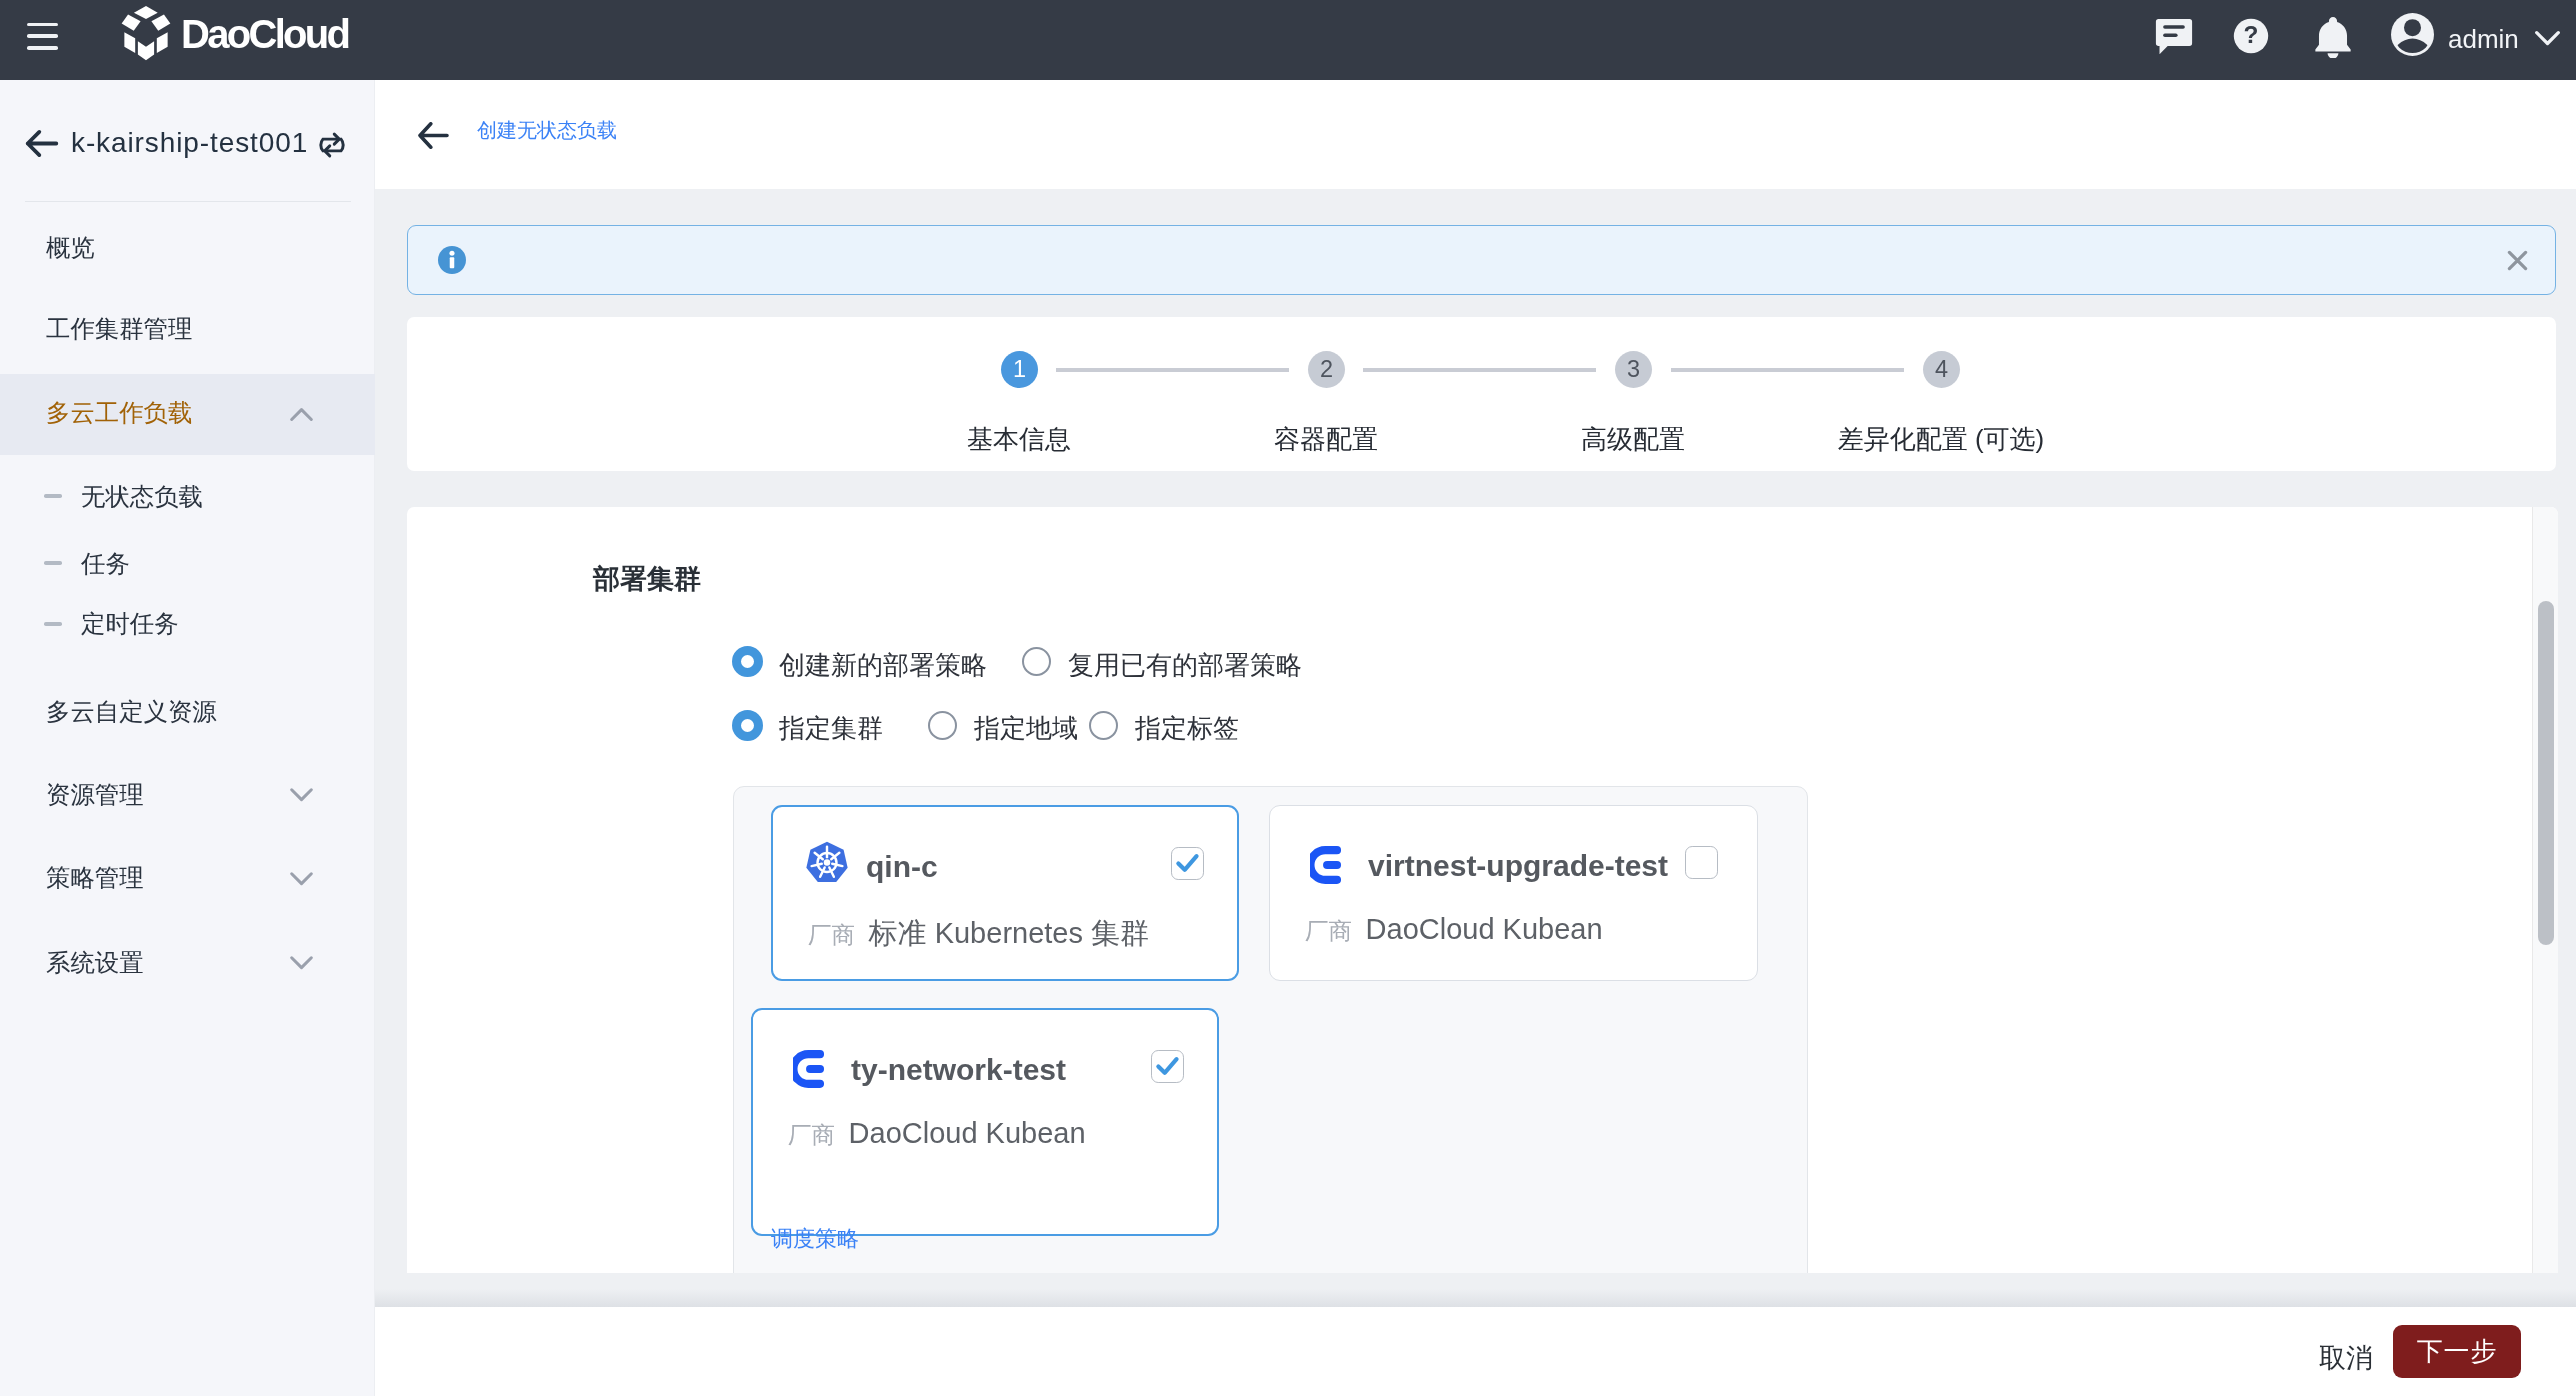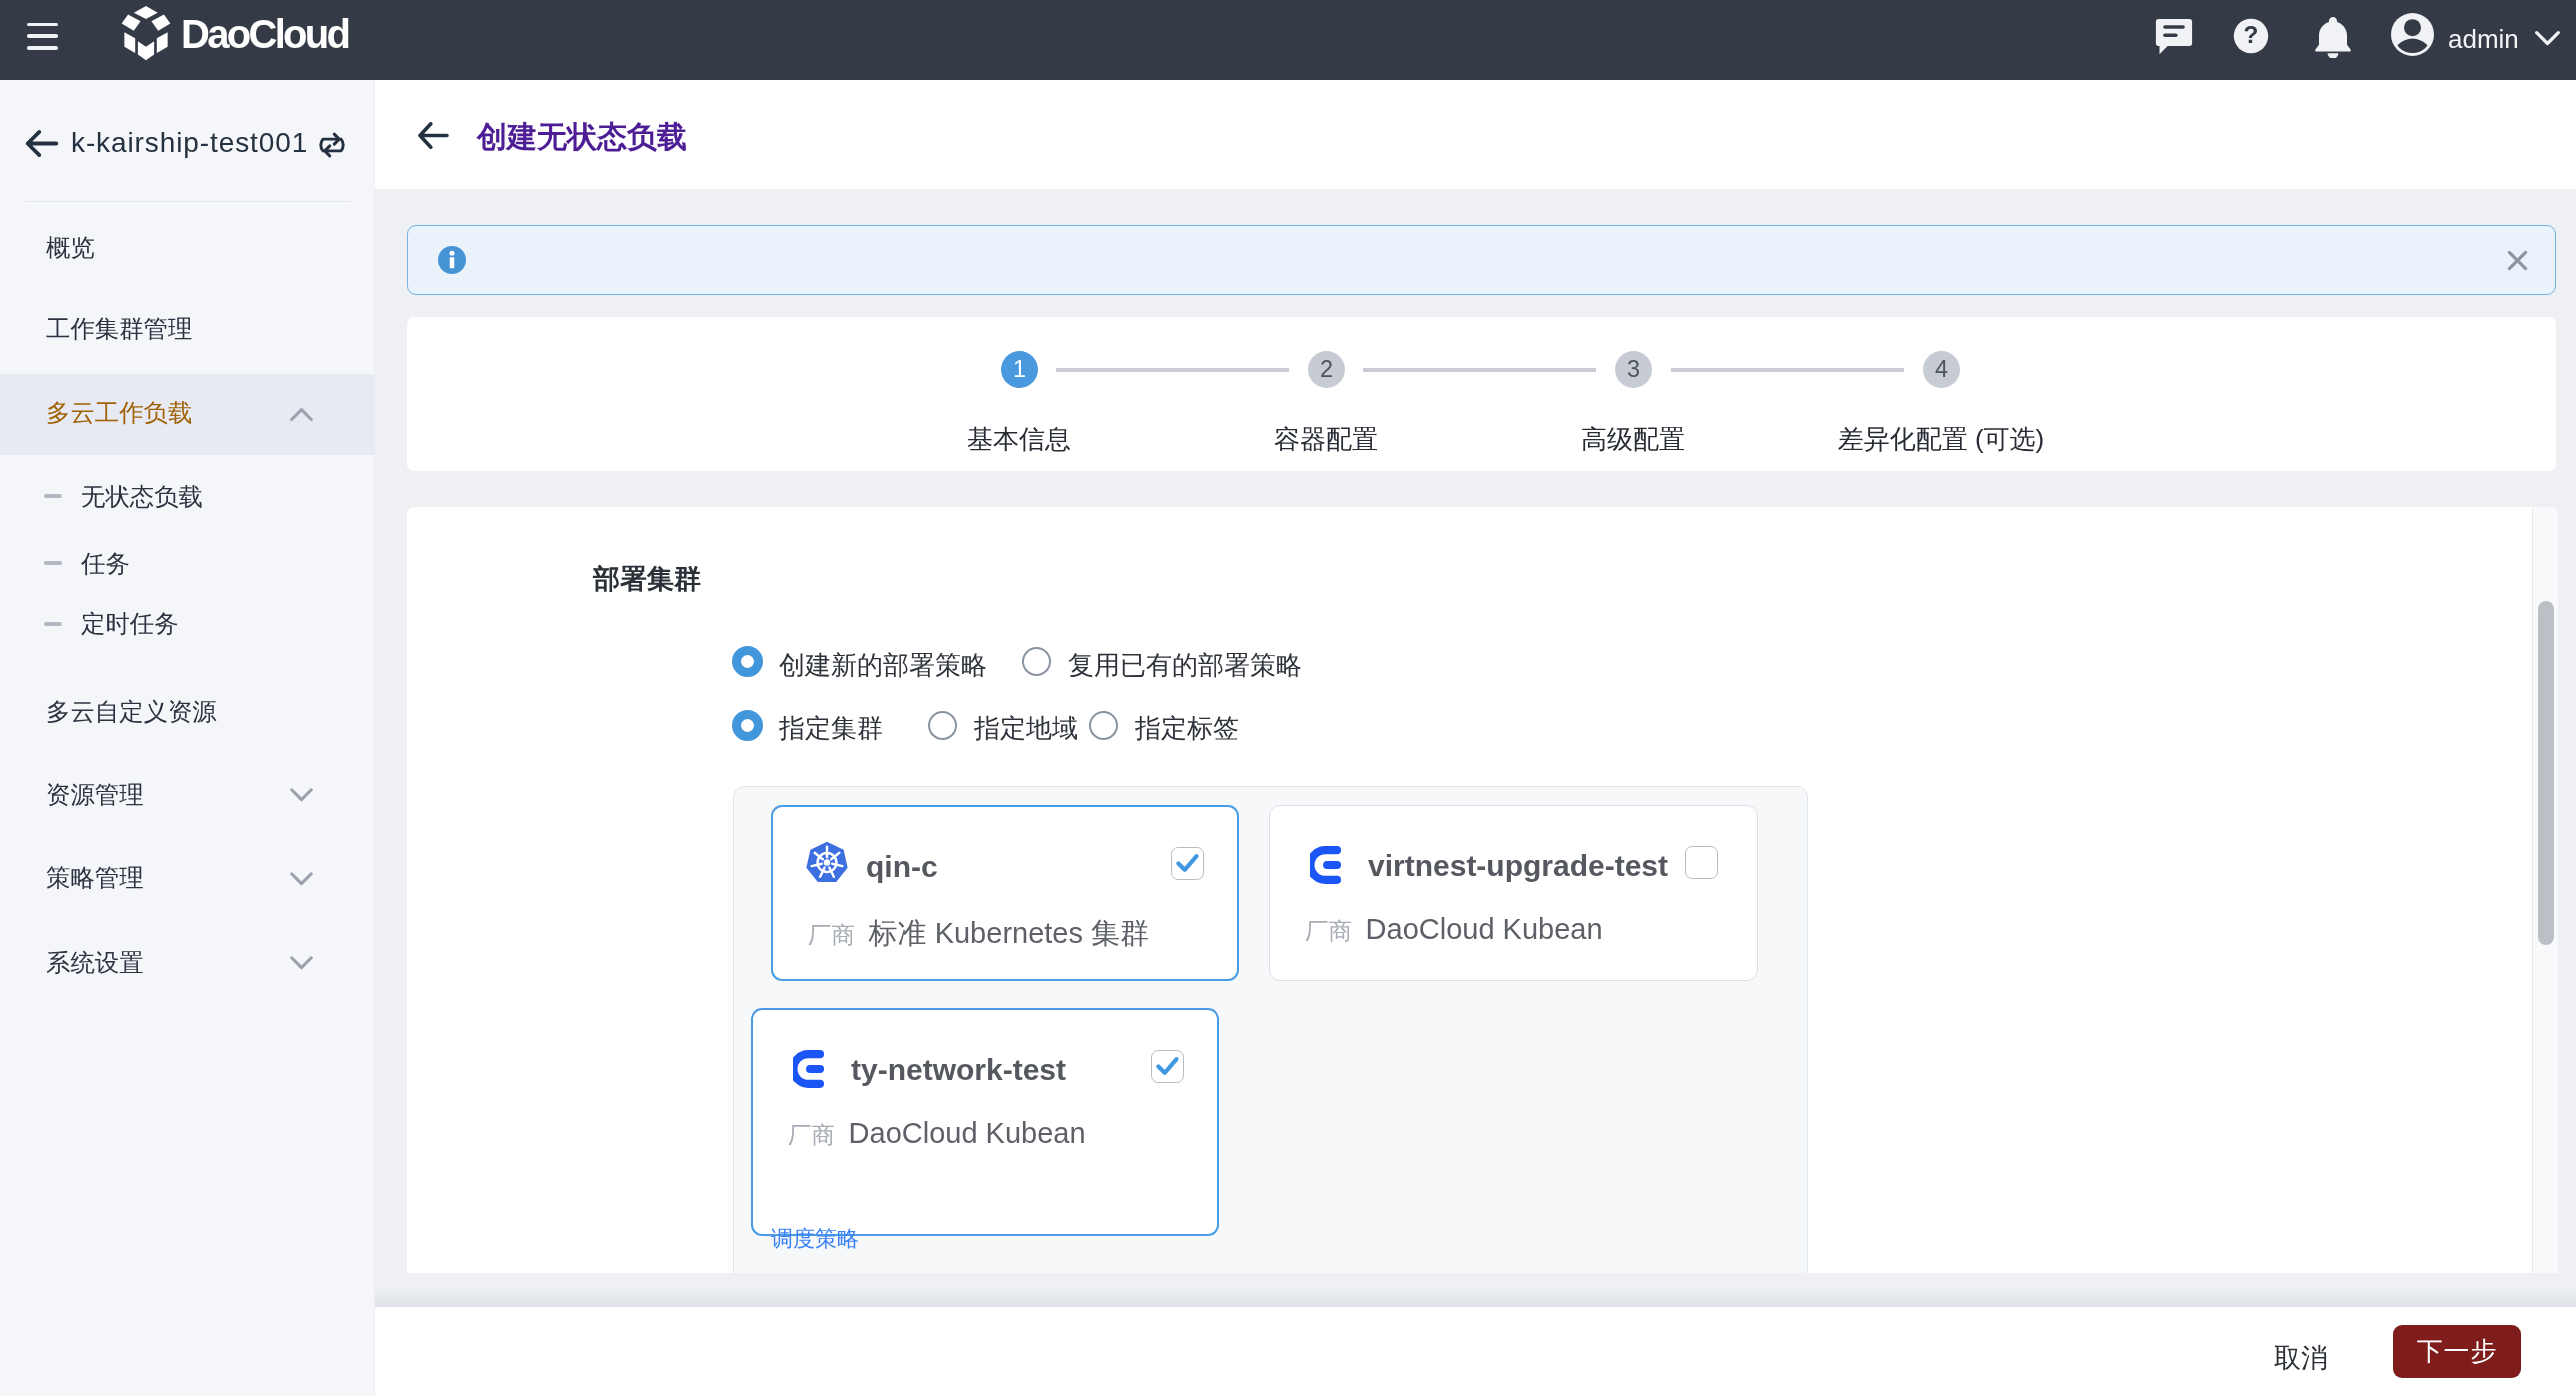--- a/index.html
+++ b/index.html
@@ -18,21 +18,21 @@
 #side-title{position:absolute;left:71px;top:47px;letter-spacing:0.9px;font-size:28px;font-weight:500;color:#243140;}
 #side-div{position:absolute;left:25px;top:121px;width:326px;height:0.9px;background:#e3e6eb;}
 .sitem{position:absolute;left:46px;font-size:24.4px;line-height:31px;color:#2a333f;white-space:nowrap;}
 .sblue{color:#a16207;}
 .sub-dash{position:absolute;left:44px;width:18px;height:3.6px;border-radius:1.8px;background:#b3bac4;}
 .ssub{position:absolute;left:81px;font-size:24.4px;line-height:31px;color:#2a333f;white-space:nowrap;}
 #side-active{position:absolute;left:0;top:294px;width:375px;height:81px;background:#e7eaf2;}
 .schev{position:absolute;left:289px;}
 
 #page-head{position:absolute;left:375px;top:80px;width:2201px;height:109px;background:#fff;}
-#page-title{position:absolute;left:102px;top:37px;font-size:30px;font-weight:700;color:#4c1d95;}
+#page-title{position:absolute;left:102px;top:37px;font-size:20px;font-weight:400;color:#3b82f6;}
 #content{position:absolute;left:375px;top:189px;width:2201px;height:1084px;background:#eef0f3;}
 .banner{background:#eaf3fc;border:1.8px solid #74b2e4;border-radius:9px;}
 #banner1{position:absolute;left:407px;top:225px;width:2149px;height:70px;}
 #banner1 .btxt{position:absolute;left:72px;top:0;height:68px;line-height:67px;font-size:25px;letter-spacing:-0.5px;color:#323640;}
 #bclose{position:absolute;left:2096px;top:21px;width:27px;height:27px;}
 
 #stepper{position:absolute;left:407px;top:317px;width:2149px;height:154px;background:#fff;border-radius:7.2px;}
 .stepc{position:absolute;top:34px;width:37px;height:37px;border-radius:50%;text-align:center;line-height:37px;font-size:23.5px;}
 .stepc.on{background:#4a98de;color:#fff;}
 .stepc.off{background:#c6cbd4;color:#4e545e;}
@@ -56,21 +56,21 @@
 .ctitle{position:absolute;font-size:30px;font-weight:700;color:#55595f;white-space:nowrap;}
 .cmeta{position:absolute;font-size:29px;white-space:nowrap;}
 .cmeta .g{color:#a8adb5;font-size:23.5px;}
 .cmeta .v{color:#5d6167;padding-left:13.6px;}
 .cbox{position:absolute;width:33px;height:33px;border-radius:7.2px;border:1.8px solid #b6bcc4;background:#fff;}
 #sched{position:absolute;left:364px;top:717px;font-size:22px;font-weight:400;color:#3b82f6;}
 
 #foot-gap{position:absolute;left:375px;top:1273px;width:2201px;height:34px;background:#eef0f3;}
 #foot-shadow{position:absolute;left:375px;top:1289px;width:2201px;height:18px;background:linear-gradient(to bottom,rgba(110,120,135,0),rgba(110,120,135,0.13));}
 #footbar{position:absolute;left:375px;top:1307px;width:2201px;height:90px;background:#fff;}
-#cancel{position:absolute;left:1899px;top:0;width:99px;height:90px;line-height:103px;text-align:left;font-size:27px;color:#2b3036;}
+#cancel{position:absolute;left:1899px;top:0;width:99px;height:90px;line-height:103px;text-align:right;font-size:27px;color:#2b3036;}
 #nextbtn{position:absolute;left:2018px;top:18px;width:128px;height:53px;border-radius:9px;background:#7f1d1d;color:#fff;font-size:26px;text-align:center;line-height:52px;letter-spacing:0.9px;}
 </style>
 </head>
 <body>
 <div id="topbar">
   <div id="burger">
       <i style="top:0"></i>
       <i style="top:11.8px"></i>
       <i style="top:23.5px"></i>
     </div>

